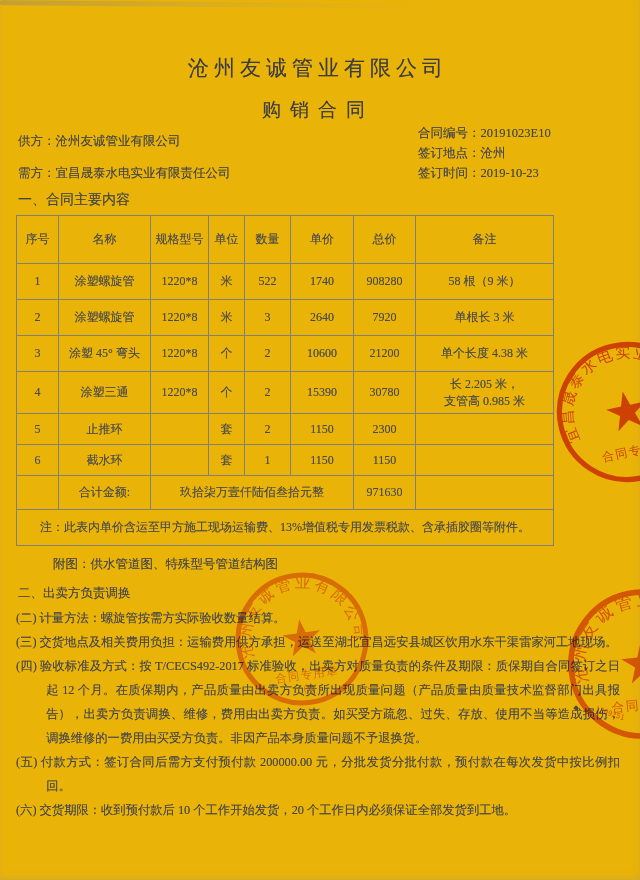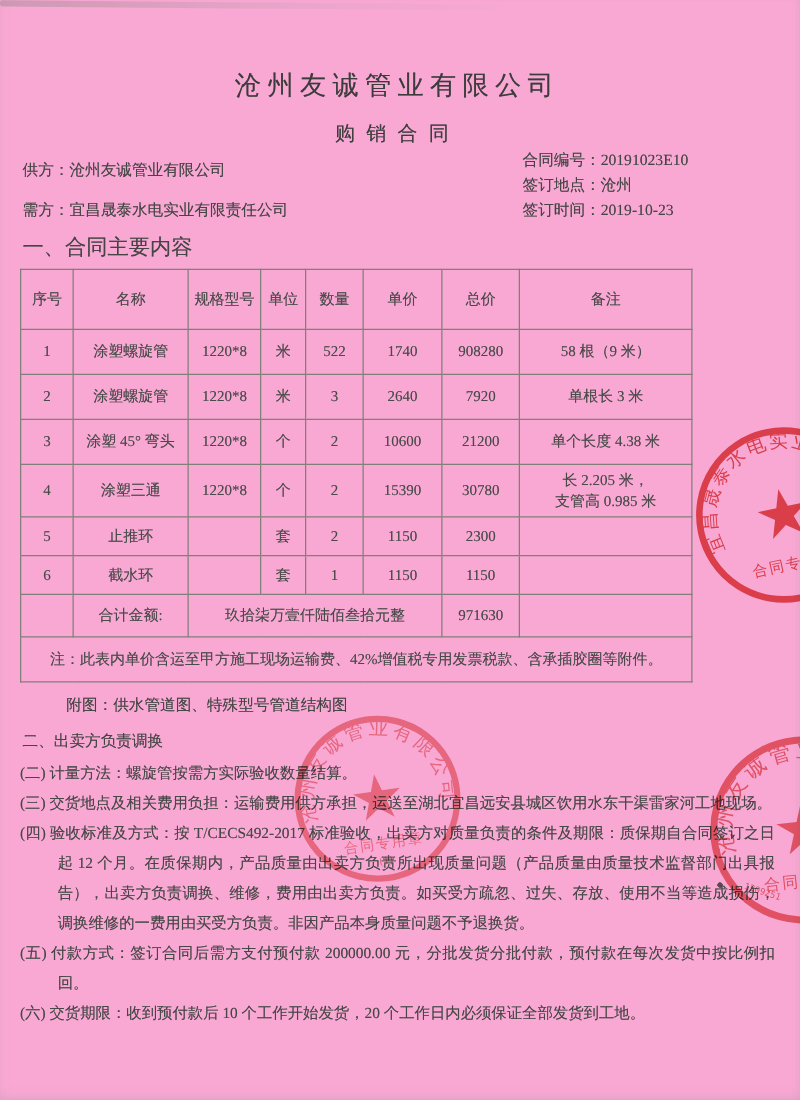--- a/index.html
+++ b/index.html
@@ -1,45 +1,45 @@
 <!DOCTYPE html>
 <html style="--stamp-red: #dc4742;"><head>
 <meta charset="utf-8">
 <style>
   html,body{margin:0;padding:0;background:#ffffff;}
   .page{
     position:relative;
     width:640px;height:880px;
     box-sizing:border-box;
     padding:30px 20px 0 16px;
-    background:#f9a8d4;
+    background:#eab308;
     overflow:hidden;
     font-family:"Liberation Serif","DejaVu Serif",serif;
     color:#454545;
     box-shadow:inset 0 -8px 10px -8px rgba(150,150,145,.35),
                inset -6px 0 9px -8px rgba(150,150,145,.30),
                inset 6px 0 9px -8px rgba(170,170,165,.18);
   }
   .txt{text-shadow:0 0 .5px rgba(80,80,80,.55);}
   h1.company{
     margin:24px 0 0 0;text-align:center;
     font-size:21px;font-weight:normal;letter-spacing:5px;color:#3c3c3c;
   }
   h2.doctitle{
     margin:15px 0 0 0;text-align:center;
-    font-size:16px;font-weight:normal;letter-spacing:9px;color:#3c3c3c;
+    font-size:19px;font-weight:normal;letter-spacing:9px;color:#3c3c3c;
   }
   .meta{position:relative;height:62px;margin-top:2px;font-size:12.5px;}
   .meta p{margin:0;position:absolute;white-space:nowrap;}
   .m-supplier{left:2px;top:8px;}
   .m-buyer{left:2px;top:40px;}
   .m-no{left:402px;top:0;}
   .m-place{left:402px;top:20px;}
   .m-date{left:402px;top:40px;}
-  .sec1{margin:4px 0 6px 2px;font-size:17px;}
+  .sec1{margin:4px 0 6px 2px;font-size:14px;}
   table.items{
     border-collapse:collapse;table-layout:fixed;
     width:537px;margin-left:0;
     font-size:12px;color:#4a4a4a;
   }
   table.items td,table.items th{
     border:1px solid #807f7a;
     text-align:center;vertical-align:middle;
     font-weight:normal;padding:0 2px;overflow:hidden;
   }
@@ -180,21 +180,21 @@
       <td class="remark"></td>
     </tr>
     <tr class="h-total">
       <td></td>
       <td>合计金额:</td>
       <td colspan="4">玖拾柒万壹仟陆佰叁拾元整</td>
       <td>971630</td>
       <td></td>
     </tr>
     <tr class="h-note">
-      <td class="note-cell" colspan="8">注：此表内单价含运至甲方施工现场运输费、42%增值税专用发票税款、含承插胶圈等附件。</td>
+      <td class="note-cell" colspan="8">注：此表内单价含运至甲方施工现场运输费、13%增值税专用发票税款、含承插胶圈等附件。</td>
     </tr>
   </tbody>
     </table>
 
   <div class="attach txt">附图：供水管道图、特殊型号管道结构图</div>
 
   <div class="sec2 txt">二、出卖方负责调换</div>
 
   <div class="terms txt">
     <p>(二) 计量方法：螺旋管按需方实际验收数量结算。</p>

